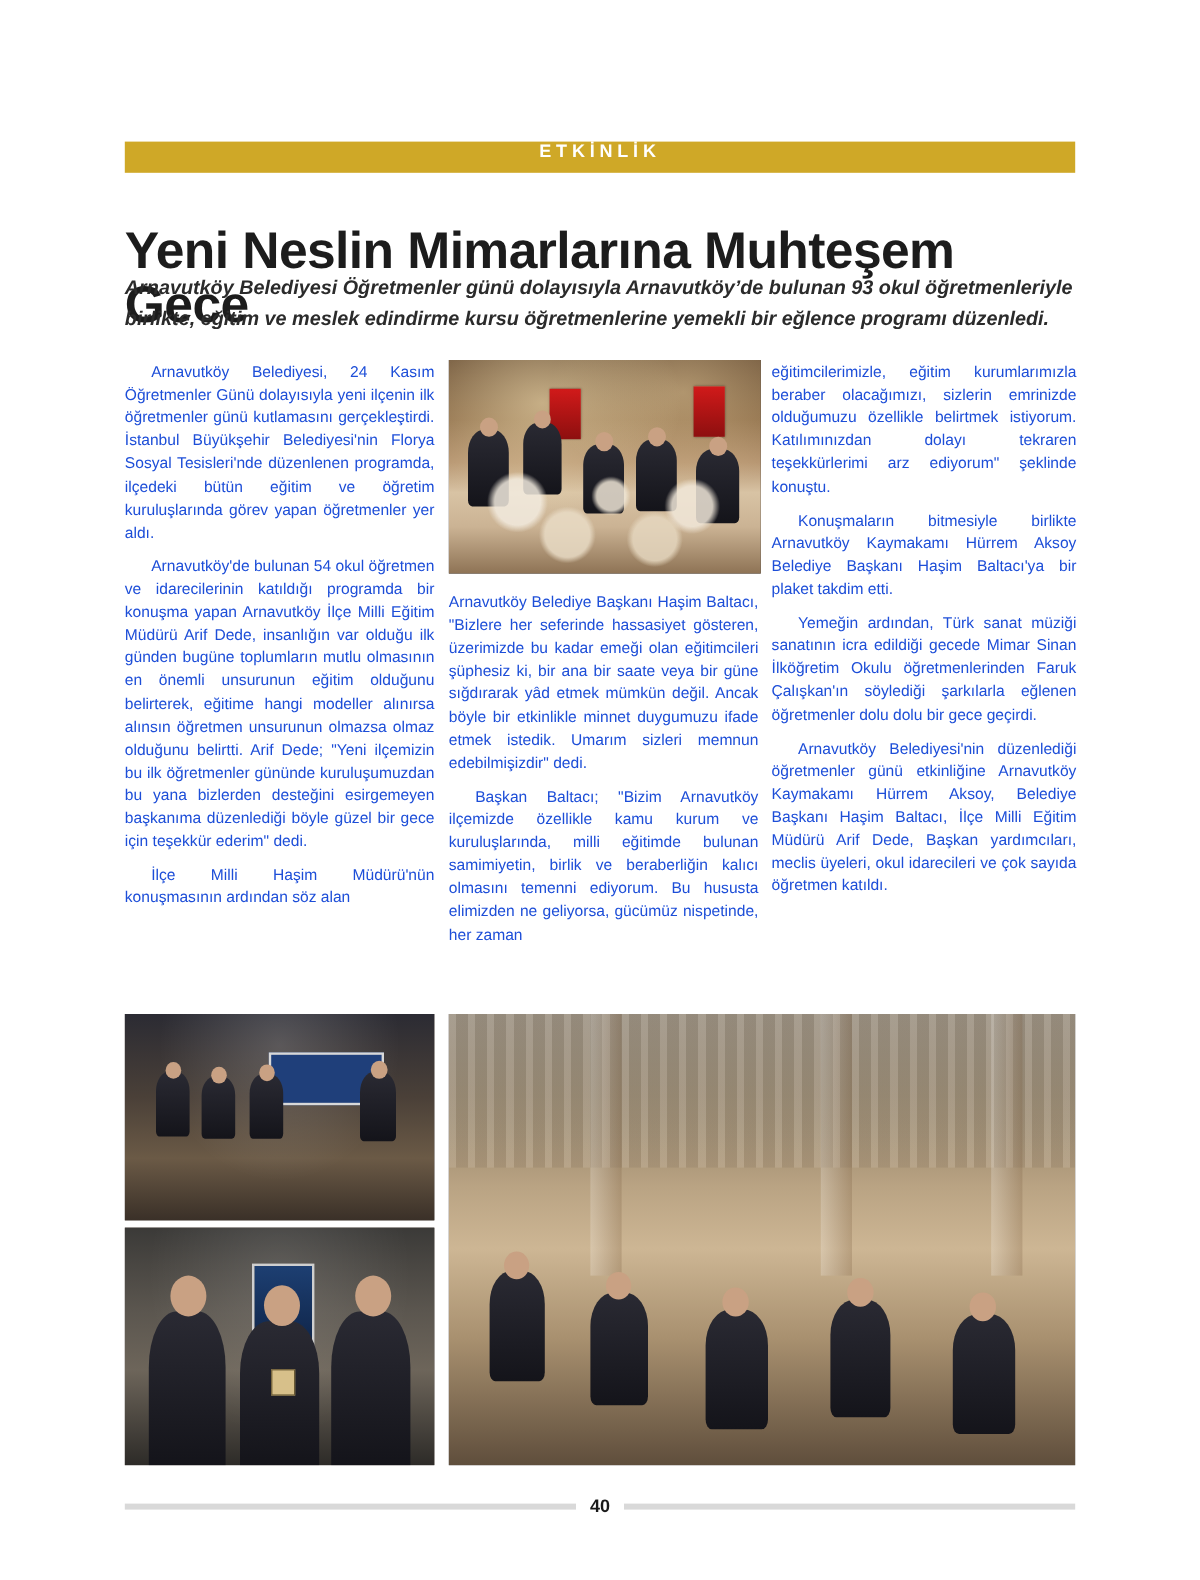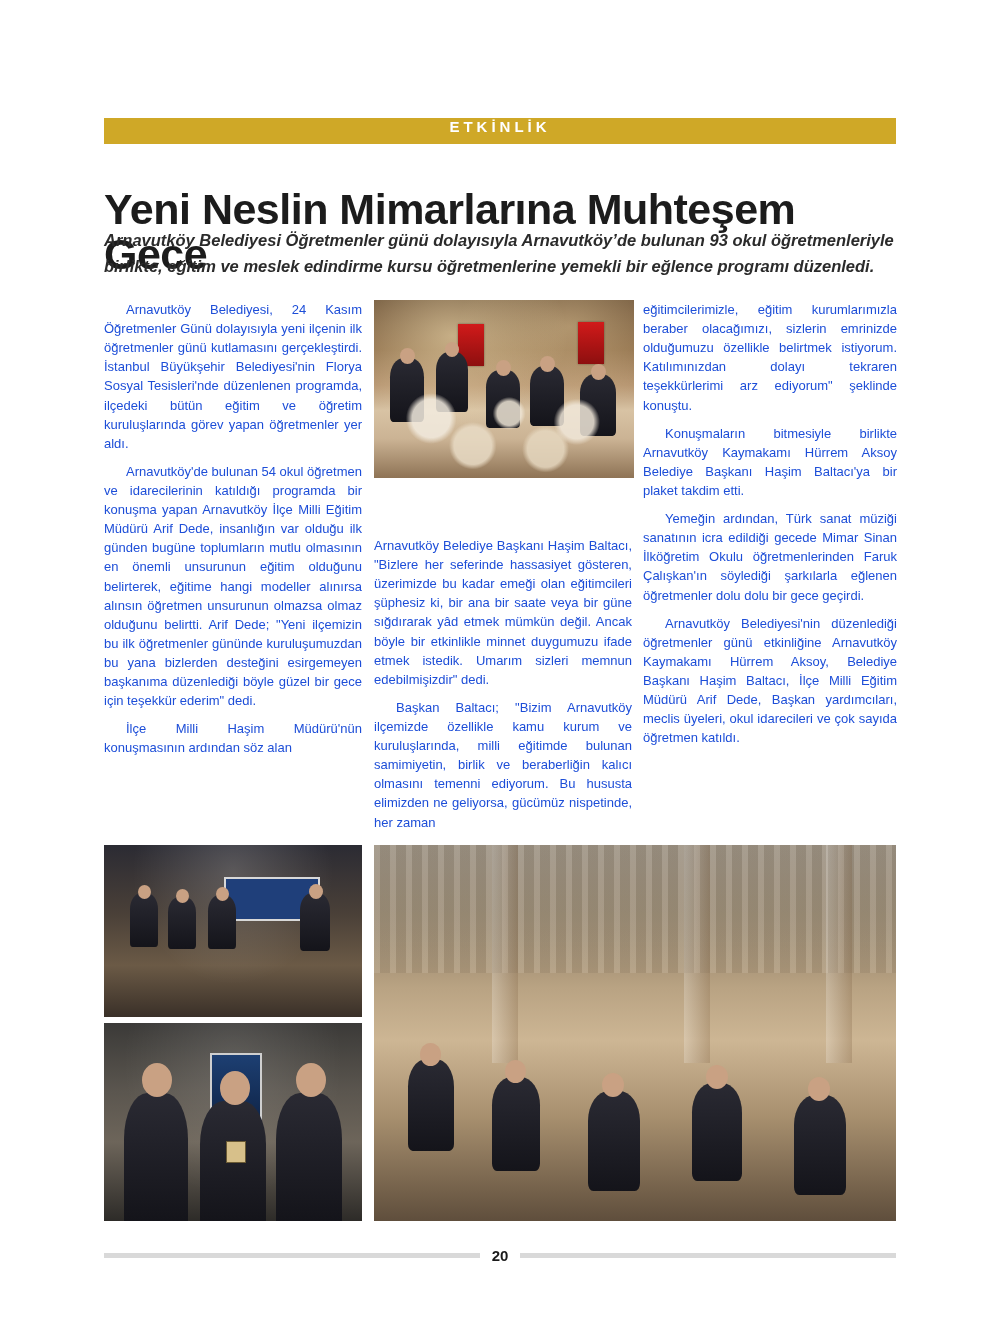--- a/index.html
+++ b/index.html
@@ -65,21 +65,21 @@
     position: absolute;
     font-size: 13px;
     line-height: 1.47;
     color: #1d4ed8;
     text-align: justify;
   }
   .col p { margin: 0 0 9px 0; }
   .col p.indent { text-indent: 22px; }
 
   #col1 { left: 104px; top: 300px; width: 258px; }
-  #col2 { left: 374px; top: 492px; width: 258px; margin-top: 44px; }
+  #col2 { left: 374px; top: 492px; width: 258px; }
   #col3 { left: 643px; top: 300px; width: 254px; }
 
   
   .photo {
     position: absolute;
     overflow: hidden;
     background: #3a3028;
   }
   .photo .inner { position: absolute; left:0; top:0; right:0; bottom:0; }
 
@@ -273,17 +273,17 @@
       <div class="ph-head" style="left:228px; top:228px; width:22px; height:24px;"></div>
       <div class="ph-figure" style="left:318px; top:238px; width:50px; height:98px;"></div>
       <div class="ph-head" style="left:332px; top:220px; width:22px; height:24px;"></div>
       <div class="ph-figure" style="left:420px; top:250px; width:52px; height:100px;"></div>
       <div class="ph-head" style="left:434px; top:232px; width:22px; height:24px;"></div>
     </div>
   </div>
 
   <div class="footer">
     <div class="rule-left"></div>
-    <div class="pageno">20</div>
+    <div class="pageno">40</div>
     <div class="rule-right"></div>
   </div>
 
 </div>
 
 </body></html>

